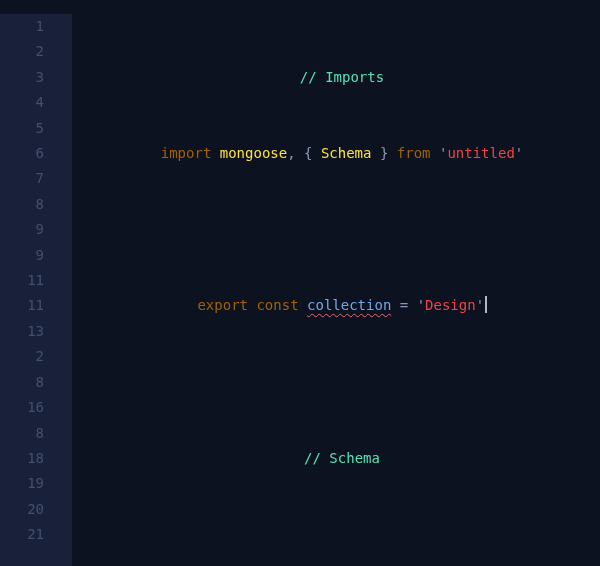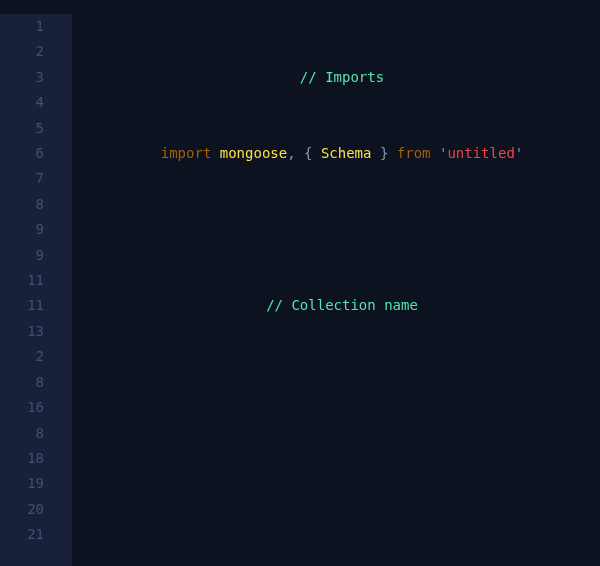--- a/index.html
+++ b/index.html
@@ -85,22 +85,23 @@
       <span class="ln">18</span>
       <span class="ln">19</span>
       <span class="ln">20</span>
       <span class="ln">21</span>
     </div>
 
   <div class="code">
     <span class="line"><span class="c-comment">// Imports</span></span>
     <span class="line"><span class="c-keyword">import</span> <span class="c-ident">mongoose</span><span class="c-punct">, { </span><span class="c-ident">Schema</span><span class="c-punct"> } </span><span class="c-keyword">from</span> <span class="c-punct">'</span><span class="c-string">untitled</span><span class="c-punct">'</span></span>
     <span class="line"></span>
-    <span class="line"><span class="c-comment">// Collection name</span></span>
+    <span class="line"><span class="c-keyword">export</span> <span class="c-keyword">const</span> <span class="c-ident2 underline-wavy">collection</span><span class="c-punct"> = </span><span class="c-punct">'</span><span class="c-string">Design</span><span class="c-punct">'</span><span class="cursor"></span></span>
     <span class="line"></span>
+    <span class="line"><span class="c-comment">// Schema</span></span>
     
     
     
     
     
     
     
     
     
     

